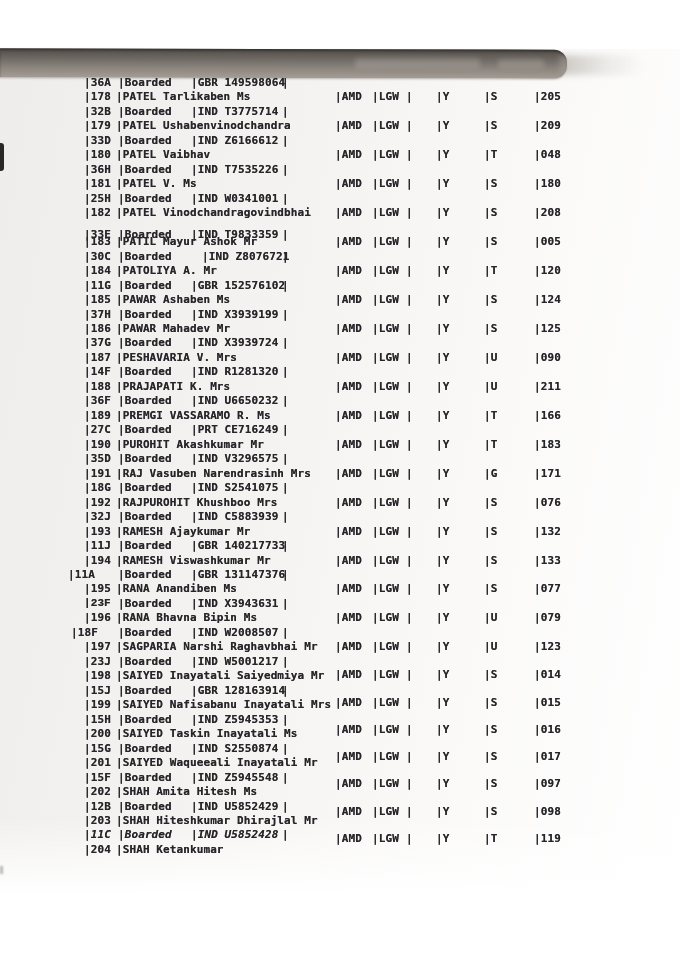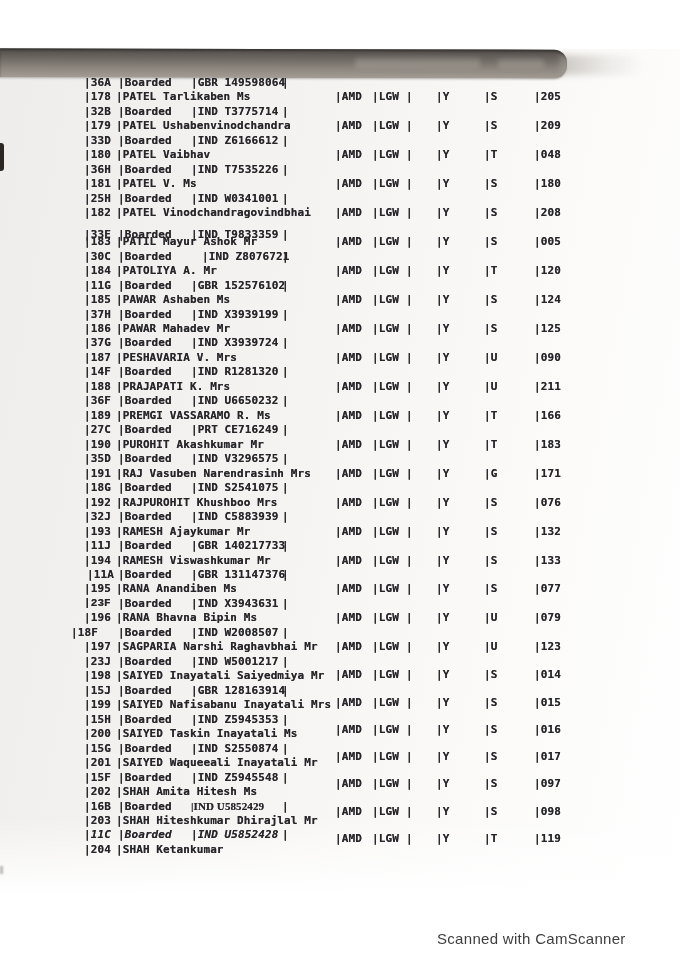--- a/index.html
+++ b/index.html
@@ -74,35 +74,34 @@
       <div class="line" style="top: 423.28px;"><span class="cell" style="left: 56px;"><span>|</span><span>27C</span></span><span class="cell" style="left: 90px;"><span>|</span><span>Boarded</span></span><span class="cell" style="left: 163px;"><span>|</span><span>PRT CE716249</span></span><span class="cell" style="left: 254px;"><span>|</span></span></div>
       <div class="line" style="top: 437.75px;"><span class="cell" style="left: 56px;"><span>|</span><span>190</span></span><span class="cell" style="left: 88px;"><span>|</span><span>PUROHIT Akashkumar Mr</span></span><span class="cell" style="left: 307px; top: 0px;"><span>|</span><span>AMD</span></span><span class="cell" style="left: 344px; top: 0px;"><span>|</span><span>LGW</span></span><span class="cell" style="left: 378px; top: 0px;"><span>|</span></span><span class="cell" style="left: 408px; top: 0px;"><span>|</span><span>Y</span></span><span class="cell" style="left: 456px; top: 0px;"><span>|</span><span>T</span></span><span class="cell" style="left: 506px; top: 0px;"><span>|</span><span>183</span></span></div>
       <div class="line" style="top: 452.22px;"><span class="cell" style="left: 56px;"><span>|</span><span>35D</span></span><span class="cell" style="left: 90px;"><span>|</span><span>Boarded</span></span><span class="cell" style="left: 163px;"><span>|</span><span>IND V3296575</span></span><span class="cell" style="left: 254px;"><span>|</span></span></div>
       <div class="line" style="top: 466.69px;"><span class="cell" style="left: 56px;"><span>|</span><span>191</span></span><span class="cell" style="left: 88px;"><span>|</span><span>RAJ Vasuben Narendrasinh Mrs</span></span><span class="cell" style="left: 307px; top: 0px;"><span>|</span><span>AMD</span></span><span class="cell" style="left: 344px; top: 0px;"><span>|</span><span>LGW</span></span><span class="cell" style="left: 378px; top: 0px;"><span>|</span></span><span class="cell" style="left: 408px; top: 0px;"><span>|</span><span>Y</span></span><span class="cell" style="left: 456px; top: 0px;"><span>|</span><span>G</span></span><span class="cell" style="left: 506px; top: 0px;"><span>|</span><span>171</span></span></div>
       <div class="line" style="top: 481.16px;"><span class="cell" style="left: 56px;"><span>|</span><span>18G</span></span><span class="cell" style="left: 90px;"><span>|</span><span>Boarded</span></span><span class="cell" style="left: 163px;"><span>|</span><span>IND S2541075</span></span><span class="cell" style="left: 254px;"><span>|</span></span></div>
       <div class="line" style="top: 495.63px;"><span class="cell" style="left: 56px;"><span>|</span><span>192</span></span><span class="cell" style="left: 88px;"><span>|</span><span>RAJPUROHIT Khushboo Mrs</span></span><span class="cell" style="left: 307px; top: 0px;"><span>|</span><span>AMD</span></span><span class="cell" style="left: 344px; top: 0px;"><span>|</span><span>LGW</span></span><span class="cell" style="left: 378px; top: 0px;"><span>|</span></span><span class="cell" style="left: 408px; top: 0px;"><span>|</span><span>Y</span></span><span class="cell" style="left: 456px; top: 0px;"><span>|</span><span>S</span></span><span class="cell" style="left: 506px; top: 0px;"><span>|</span><span>076</span></span></div>
       <div class="line" style="top: 510.1px;"><span class="cell" style="left: 56px;"><span>|</span><span>32J</span></span><span class="cell" style="left: 90px;"><span>|</span><span>Boarded</span></span><span class="cell" style="left: 163px;"><span>|</span><span>IND C5883939</span></span><span class="cell" style="left: 254px;"><span>|</span></span></div>
       <div class="line" style="top: 524.57px;"><span class="cell" style="left: 56px;"><span>|</span><span>193</span></span><span class="cell" style="left: 88px;"><span>|</span><span>RAMESH Ajaykumar Mr</span></span><span class="cell" style="left: 307px; top: 0px;"><span>|</span><span>AMD</span></span><span class="cell" style="left: 344px; top: 0px;"><span>|</span><span>LGW</span></span><span class="cell" style="left: 378px; top: 0px;"><span>|</span></span><span class="cell" style="left: 408px; top: 0px;"><span>|</span><span>Y</span></span><span class="cell" style="left: 456px; top: 0px;"><span>|</span><span>S</span></span><span class="cell" style="left: 506px; top: 0px;"><span>|</span><span>132</span></span></div>
       <div class="line" style="top: 539.04px;"><span class="cell" style="left: 56px;"><span>|</span><span>11J</span></span><span class="cell" style="left: 90px;"><span>|</span><span>Boarded</span></span><span class="cell" style="left: 163px;"><span>|</span><span>GBR 140217733</span></span><span class="cell" style="left: 254px;"><span>|</span></span></div>
       <div class="line" style="top: 553.51px;"><span class="cell" style="left: 56px;"><span>|</span><span>194</span></span><span class="cell" style="left: 88px;"><span>|</span><span>RAMESH Viswashkumar Mr</span></span><span class="cell" style="left: 307px; top: 0px;"><span>|</span><span>AMD</span></span><span class="cell" style="left: 344px; top: 0px;"><span>|</span><span>LGW</span></span><span class="cell" style="left: 378px; top: 0px;"><span>|</span></span><span class="cell" style="left: 408px; top: 0px;"><span>|</span><span>Y</span></span><span class="cell" style="left: 456px; top: 0px;"><span>|</span><span>S</span></span><span class="cell" style="left: 506px; top: 0px;"><span>|</span><span>133</span></span></div>
-      <div class="line" style="top: 567.98px;"><span class="cell" style="left: 59px;"><span>|</span><span>11A</span></span><span class="cell" style="left: 90px;"><span>|</span><span>Boarded</span></span><span class="cell" style="left: 163px;"><span>|</span><span>GBR 131147376</span></span><span class="cell" style="left: 254px;"><span>|</span></span></div>
+      <div class="line" style="top: 567.98px;"><span class="cell" style="left: 40px;"><span>|</span><span>11A</span></span><span class="cell" style="left: 90px;"><span>|</span><span>Boarded</span></span><span class="cell" style="left: 163px;"><span>|</span><span>GBR 131147376</span></span><span class="cell" style="left: 254px;"><span>|</span></span></div>
       <div class="line" style="top: 582.45px;"><span class="cell" style="left: 56px;"><span>|</span><span>195</span></span><span class="cell" style="left: 88px;"><span>|</span><span>RANA Anandiben Ms</span></span><span class="cell" style="left: 307px; top: 0px;"><span>|</span><span>AMD</span></span><span class="cell" style="left: 344px; top: 0px;"><span>|</span><span>LGW</span></span><span class="cell" style="left: 378px; top: 0px;"><span>|</span></span><span class="cell" style="left: 408px; top: 0px;"><span>|</span><span>Y</span></span><span class="cell" style="left: 456px; top: 0px;"><span>|</span><span>S</span></span><span class="cell" style="left: 506px; top: 0px;"><span>|</span><span>077</span></span></div>
       <div class="line" style="top: 596.92px;"><span class="cell" style="left: 56px; font-family: Liberation Mono, monospace;"><span>|</span><span>23F</span></span><span class="cell" style="left: 90px;"><span>|</span><span>Boarded</span></span><span class="cell" style="left: 163px;"><span>|</span><span>IND X3943631</span></span><span class="cell" style="left: 254px;"><span>|</span></span></div>
       <div class="line" style="top: 611.39px;"><span class="cell" style="left: 56px;"><span>|</span><span>196</span></span><span class="cell" style="left: 88px;"><span>|</span><span>RANA Bhavna Bipin Ms</span></span><span class="cell" style="left: 307px; top: 0px;"><span>|</span><span>AMD</span></span><span class="cell" style="left: 344px; top: 0px;"><span>|</span><span>LGW</span></span><span class="cell" style="left: 378px; top: 0px;"><span>|</span></span><span class="cell" style="left: 408px; top: 0px;"><span>|</span><span>Y</span></span><span class="cell" style="left: 456px; top: 0px;"><span>|</span><span>U</span></span><span class="cell" style="left: 506px; top: 0px;"><span>|</span><span>079</span></span></div>
       <div class="line" style="top: 625.86px;"><span class="cell" style="left: 43px;"><span>|</span><span>18F</span></span><span class="cell" style="left: 90px;"><span>|</span><span>Boarded</span></span><span class="cell" style="left: 163px;"><span>|</span><span>IND W2008507</span></span><span class="cell" style="left: 254px;"><span>|</span></span></div>
       <div class="line" style="top: 640.33px;"><span class="cell" style="left: 56px;"><span>|</span><span>197</span></span><span class="cell" style="left: 88px;"><span>|</span><span>SAGPARIA Narshi Raghavbhai Mr</span></span><span class="cell" style="left: 307px; top: 0px;"><span>|</span><span>AMD</span></span><span class="cell" style="left: 344px; top: 0px;"><span>|</span><span>LGW</span></span><span class="cell" style="left: 378px; top: 0px;"><span>|</span></span><span class="cell" style="left: 408px; top: 0px;"><span>|</span><span>Y</span></span><span class="cell" style="left: 456px; top: 0px;"><span>|</span><span>U</span></span><span class="cell" style="left: 506px; top: 0px;"><span>|</span><span>123</span></span></div>
       <div class="line" style="top: 654.8px;"><span class="cell" style="left: 56px;"><span>|</span><span>23J</span></span><span class="cell" style="left: 90px;"><span>|</span><span>Boarded</span></span><span class="cell" style="left: 163px;"><span>|</span><span>IND W5001217</span></span><span class="cell" style="left: 254px;"><span>|</span></span></div>
       <div class="line" style="top: 669.27px;"><span class="cell" style="left: 56px;"><span>|</span><span>198</span></span><span class="cell" style="left: 88px;"><span>|</span><span>SAIYED Inayatali Saiyedmiya Mr</span></span><span class="cell" style="left: 307px; top: -0.8px;"><span>|</span><span>AMD</span></span><span class="cell" style="left: 344px; top: -0.8px;"><span>|</span><span>LGW</span></span><span class="cell" style="left: 378px; top: -0.8px;"><span>|</span></span><span class="cell" style="left: 408px; top: -0.8px;"><span>|</span><span>Y</span></span><span class="cell" style="left: 456px; top: -0.8px;"><span>|</span><span>S</span></span><span class="cell" style="left: 506px; top: -0.8px;"><span>|</span><span>014</span></span></div>
       <div class="line" style="top: 683.74px;"><span class="cell" style="left: 56px;"><span>|</span><span>15J</span></span><span class="cell" style="left: 90px;"><span>|</span><span>Boarded</span></span><span class="cell" style="left: 163px;"><span>|</span><span>GBR 128163914</span></span><span class="cell" style="left: 254px;"><span>|</span></span></div>
       <div class="line" style="top: 698.21px;"><span class="cell" style="left: 56px;"><span>|</span><span>199</span></span><span class="cell" style="left: 88px;"><span>|</span><span>SAIYED Nafisabanu Inayatali Mrs</span></span><span class="cell" style="left: 307px; top: -2.5px;"><span>|</span><span>AMD</span></span><span class="cell" style="left: 344px; top: -2.5px;"><span>|</span><span>LGW</span></span><span class="cell" style="left: 378px; top: -2.5px;"><span>|</span></span><span class="cell" style="left: 408px; top: -2.5px;"><span>|</span><span>Y</span></span><span class="cell" style="left: 456px; top: -2.5px;"><span>|</span><span>S</span></span><span class="cell" style="left: 506px; top: -2.5px;"><span>|</span><span>015</span></span></div>
       <div class="line" style="top: 712.68px;"><span class="cell" style="left: 56px;"><span>|</span><span>15H</span></span><span class="cell" style="left: 90px;"><span>|</span><span>Boarded</span></span><span class="cell" style="left: 163px;"><span>|</span><span>IND Z5945353</span></span><span class="cell" style="left: 254px;"><span>|</span></span></div>
       <div class="line" style="top: 727.15px;"><span class="cell" style="left: 56px;"><span>|</span><span>200</span></span><span class="cell" style="left: 88px;"><span>|</span><span>SAIYED Taskin Inayatali Ms</span></span><span class="cell" style="left: 307px; top: -4.3px;"><span>|</span><span>AMD</span></span><span class="cell" style="left: 344px; top: -4.3px;"><span>|</span><span>LGW</span></span><span class="cell" style="left: 378px; top: -4.3px;"><span>|</span></span><span class="cell" style="left: 408px; top: -4.3px;"><span>|</span><span>Y</span></span><span class="cell" style="left: 456px; top: -4.3px;"><span>|</span><span>S</span></span><span class="cell" style="left: 506px; top: -4.3px;"><span>|</span><span>016</span></span></div>
       <div class="line" style="top: 741.62px;"><span class="cell" style="left: 56px;"><span>|</span><span>15G</span></span><span class="cell" style="left: 90px;"><span>|</span><span>Boarded</span></span><span class="cell" style="left: 163px;"><span>|</span><span>IND S2550874</span></span><span class="cell" style="left: 254px;"><span>|</span></span></div>
       <div class="line" style="top: 756.09px;"><span class="cell" style="left: 56px;"><span>|</span><span>201</span></span><span class="cell" style="left: 88px;"><span>|</span><span>SAIYED Waqueeali Inayatali Mr</span></span><span class="cell" style="left: 307px; top: -6px;"><span>|</span><span>AMD</span></span><span class="cell" style="left: 344px; top: -6px;"><span>|</span><span>LGW</span></span><span class="cell" style="left: 378px; top: -6px;"><span>|</span></span><span class="cell" style="left: 408px; top: -6px;"><span>|</span><span>Y</span></span><span class="cell" style="left: 456px; top: -6px;"><span>|</span><span>S</span></span><span class="cell" style="left: 506px; top: -6px;"><span>|</span><span>017</span></span></div>
       <div class="line" style="top: 770.56px;"><span class="cell" style="left: 56px;"><span>|</span><span>15F</span></span><span class="cell" style="left: 90px;"><span>|</span><span>Boarded</span></span><span class="cell" style="left: 163px;"><span>|</span><span>IND Z5945548</span></span><span class="cell" style="left: 254px;"><span>|</span></span></div>
       <div class="line" style="top: 785.03px;"><span class="cell" style="left: 56px;"><span>|</span><span>202</span></span><span class="cell" style="left: 88px;"><span>|</span><span>SHAH Amita Hitesh Ms</span></span><span class="cell" style="left: 307px; top: -7.6px;"><span>|</span><span>AMD</span></span><span class="cell" style="left: 344px; top: -7.6px;"><span>|</span><span>LGW</span></span><span class="cell" style="left: 378px; top: -7.6px;"><span>|</span></span><span class="cell" style="left: 408px; top: -7.6px;"><span>|</span><span>Y</span></span><span class="cell" style="left: 456px; top: -7.6px;"><span>|</span><span>S</span></span><span class="cell" style="left: 506px; top: -7.6px;"><span>|</span><span>097</span></span></div>
-      <div class="line" style="top: 799.5px;"><span class="cell" style="left: 56px;"><span>|</span><span>16B</span></span><span class="cell" style="left: 90px;"><span>|</span><span>Boarded</span></span><span class="cell" style="left: 163px; font-family: Liberation Serif, serif;"><span>|</span><span>IND U5852429</span></span><span class="cell" style="left: 254px;"><span>|</span></span></div>
+      <div class="line" style="top: 799.5px;"><span class="cell" style="left: 56px;"><span>|</span><span>12B</span></span><span class="cell" style="left: 90px;"><span>|</span><span>Boarded</span></span><span class="cell" style="left: 163px;"><span>|</span><span>IND U5852429</span></span><span class="cell" style="left: 254px;"><span>|</span></span></div>
       <div class="line" style="top: 813.97px;"><span class="cell" style="left: 56px;"><span>|</span><span>203</span></span><span class="cell" style="left: 88px;"><span>|</span><span>SHAH Hiteshkumar Dhirajlal Mr</span></span><span class="cell" style="left: 307px; top: -9.3px;"><span>|</span><span>AMD</span></span><span class="cell" style="left: 344px; top: -9.3px;"><span>|</span><span>LGW</span></span><span class="cell" style="left: 378px; top: -9.3px;"><span>|</span></span><span class="cell" style="left: 408px; top: -9.3px;"><span>|</span><span>Y</span></span><span class="cell" style="left: 456px; top: -9.3px;"><span>|</span><span>S</span></span><span class="cell" style="left: 506px; top: -9.3px;"><span>|</span><span>098</span></span></div>
       <div class="line" style="top: 828.44px; font-style: italic;"><span class="cell" style="left: 56px;"><span>|</span><span>11C</span></span><span class="cell" style="left: 90px;"><span>|</span><span>Boarded</span></span><span class="cell" style="left: 163px;"><span>|</span><span>IND U5852428</span></span><span class="cell" style="left: 254px;"><span>|</span></span></div>
       <div class="line" style="top: 842.91px;"><span class="cell" style="left: 56px;"><span>|</span><span>204</span></span><span class="cell" style="left: 88px;"><span>|</span><span>SHAH Ketankumar</span></span><span class="cell" style="left: 307px; top: -11px;"><span>|</span><span>AMD</span></span><span class="cell" style="left: 344px; top: -11px;"><span>|</span><span>LGW</span></span><span class="cell" style="left: 378px; top: -11px;"><span>|</span></span><span class="cell" style="left: 408px; top: -11px;"><span>|</span><span>Y</span></span><span class="cell" style="left: 456px; top: -11px;"><span>|</span><span>T</span></span><span class="cell" style="left: 506px; top: -11px;"><span>|</span><span>119</span></span></div>
     </div>
-  <div class="caption">Scanned with CamScanner</div>
 </div>
 
 </body></html>

